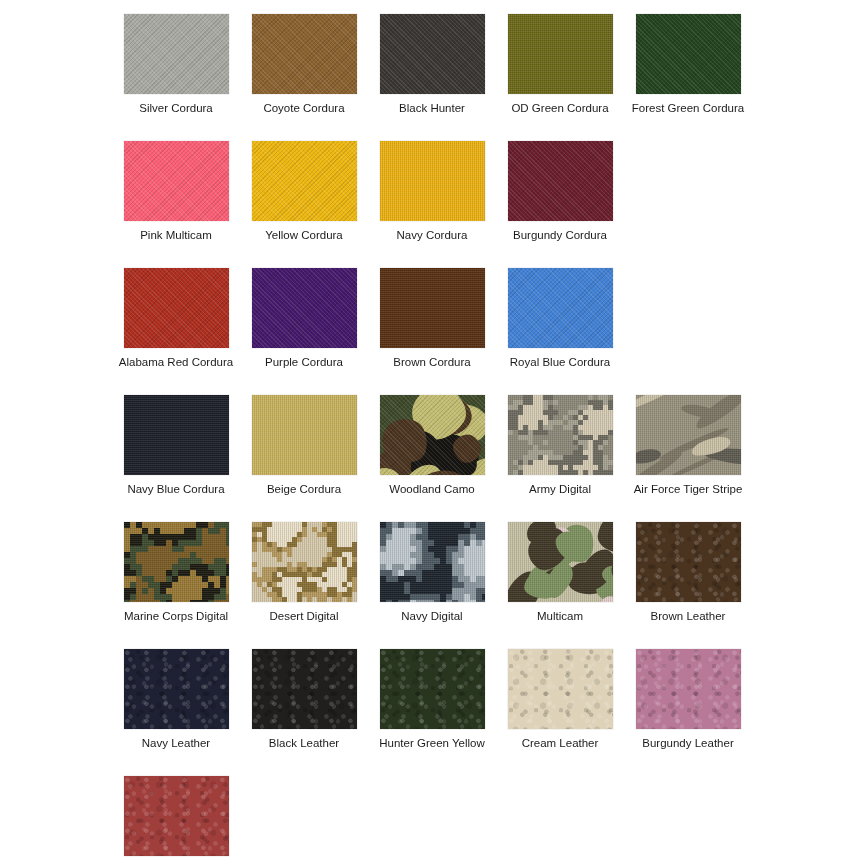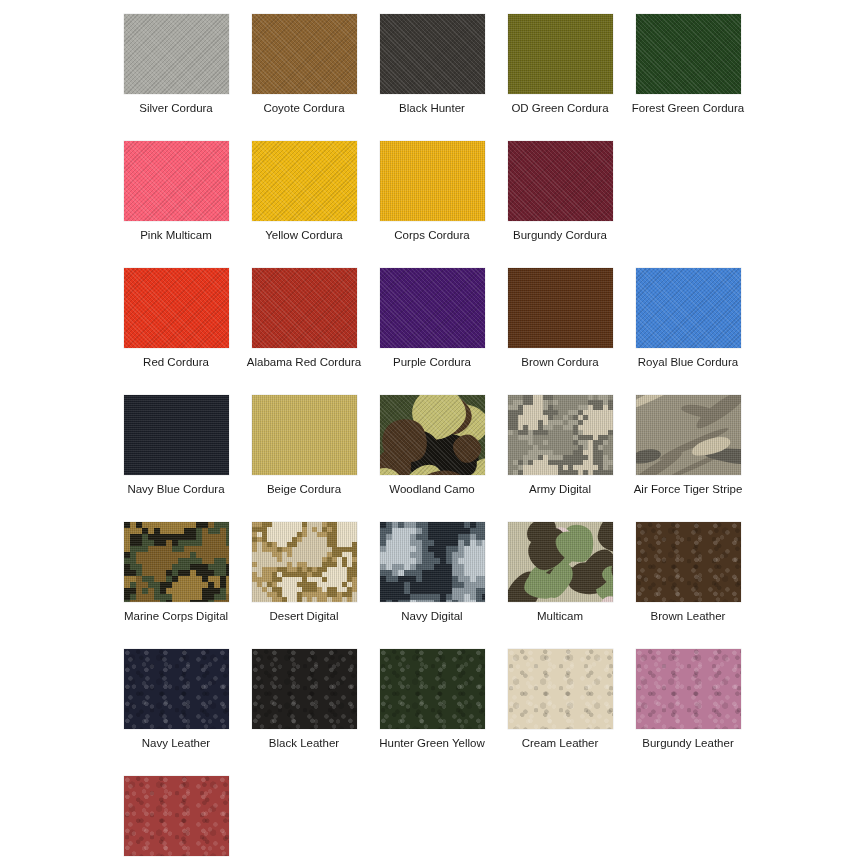--- a/index.html
+++ b/index.html
@@ -144,32 +144,28 @@
       <div class="swatch-cell">
         <div class="swatch-chip weave" style="background-color: rgb(250, 95, 118);"></div>
         <div class="swatch-label">Pink Multicam</div>
       </div>
       <div class="swatch-cell">
         <div class="swatch-chip weave" style="background-color: rgb(237, 183, 17);"></div>
         <div class="swatch-label">Yellow Cordura</div>
       </div>
       <div class="swatch-cell">
         <div class="swatch-chip weave-fine" style="background-color: rgb(240, 180, 18);"></div>
-        <div class="swatch-label">Corps Cordura</div>
+        <div class="swatch-label">Navy Cordura</div>
       </div>
       <div class="swatch-cell">
         <div class="swatch-chip weave" style="background-color: rgb(107, 31, 46);"></div>
         <div class="swatch-label">Burgundy Cordura</div>
       </div>
     </div>
     <div class="swatch-row">
-      <div class="swatch-cell">
-        <div class="swatch-chip weave" style="background-color: rgb(229, 52, 27);"></div>
-        <div class="swatch-label">Red Cordura</div>
-      </div>
       <div class="swatch-cell">
         <div class="swatch-chip weave" style="background-color: rgb(174, 46, 32);"></div>
         <div class="swatch-label">Alabama Red Cordura</div>
       </div>
       <div class="swatch-cell">
         <div class="swatch-chip weave" style="background-color: rgb(69, 25, 107);"></div>
         <div class="swatch-label">Purple Cordura</div>
       </div>
       <div class="swatch-cell">
         <div class="swatch-chip weave-fine" style="background-color: rgb(90, 48, 19);"></div>

